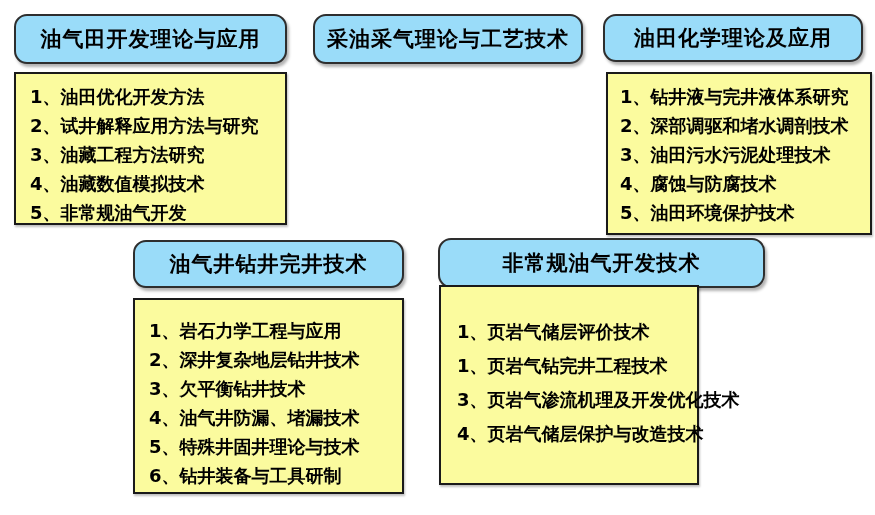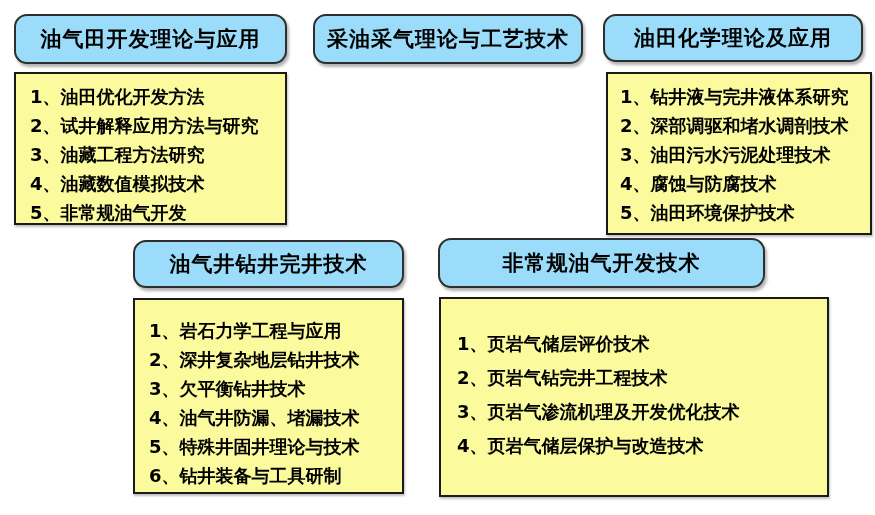--- a/index.html
+++ b/index.html
@@ -50,21 +50,21 @@
   #hdr2 { left: 313px; top: 14px;  width: 270px; height: 50px; }
   #bod2 { left: 313px; top: 72px;  width: 270px; height: 153px; padding: 8px 0 0 14px;  line-height: 29px; }
   
   #hdr3 { left: 603px; top: 14px;  width: 260px; height: 48px; }
   #bod3 { left: 606px; top: 72px;  width: 266px; height: 163px; padding: 8px 0 7px 12px;  line-height: 29px; }
   
   #hdr4 { left: 133px; top: 240px; width: 271px; height: 48px; }
   #bod4 { left: 133px; top: 298px; width: 271px; height: 196px; padding: 16px 0 0 14px; line-height: 29px; }
   
   #hdr5 { left: 438px; top: 238px; width: 327px; height: 50px; }
-  #bod5 { left: 439px; top: 297px; width: 390px; height: 200px; padding: 28px 0 0 16px; line-height: 34px; }
+  #bod5 { left: 439px; top: 285px; width: 260px; height: 200px; padding: 28px 0 0 16px; line-height: 34px; }
 </style>
 </head>
 <body>
 
 <div id="canvas">
 
   <div id="hdr1" class="header-box">
     <span>油气田开发理论与应用</span>
   </div>
   <div id="bod1" class="body-box">
@@ -100,18 +100,18 @@
       <div class="item">4、油气井防漏、堵漏技术</div>
       <div class="item">5、特殊井固井理论与技术</div>
       <div class="item">6、钻井装备与工具研制</div>
     </div>
 
   <div id="hdr5" class="header-box">
     <span>非常规油气开发技术</span>
   </div>
   <div id="bod5" class="body-box">
       <div class="item">1、页岩气储层评价技术</div>
-      <div class="item">2、页岩气钻完井工程技术</div>
+      <div class="item">1、页岩气钻完井工程技术</div>
       <div class="item">3、页岩气渗流机理及开发优化技术</div>
       <div class="item">4、页岩气储层保护与改造技术</div>
     </div>
 
 </div>
 
 </body></html>

